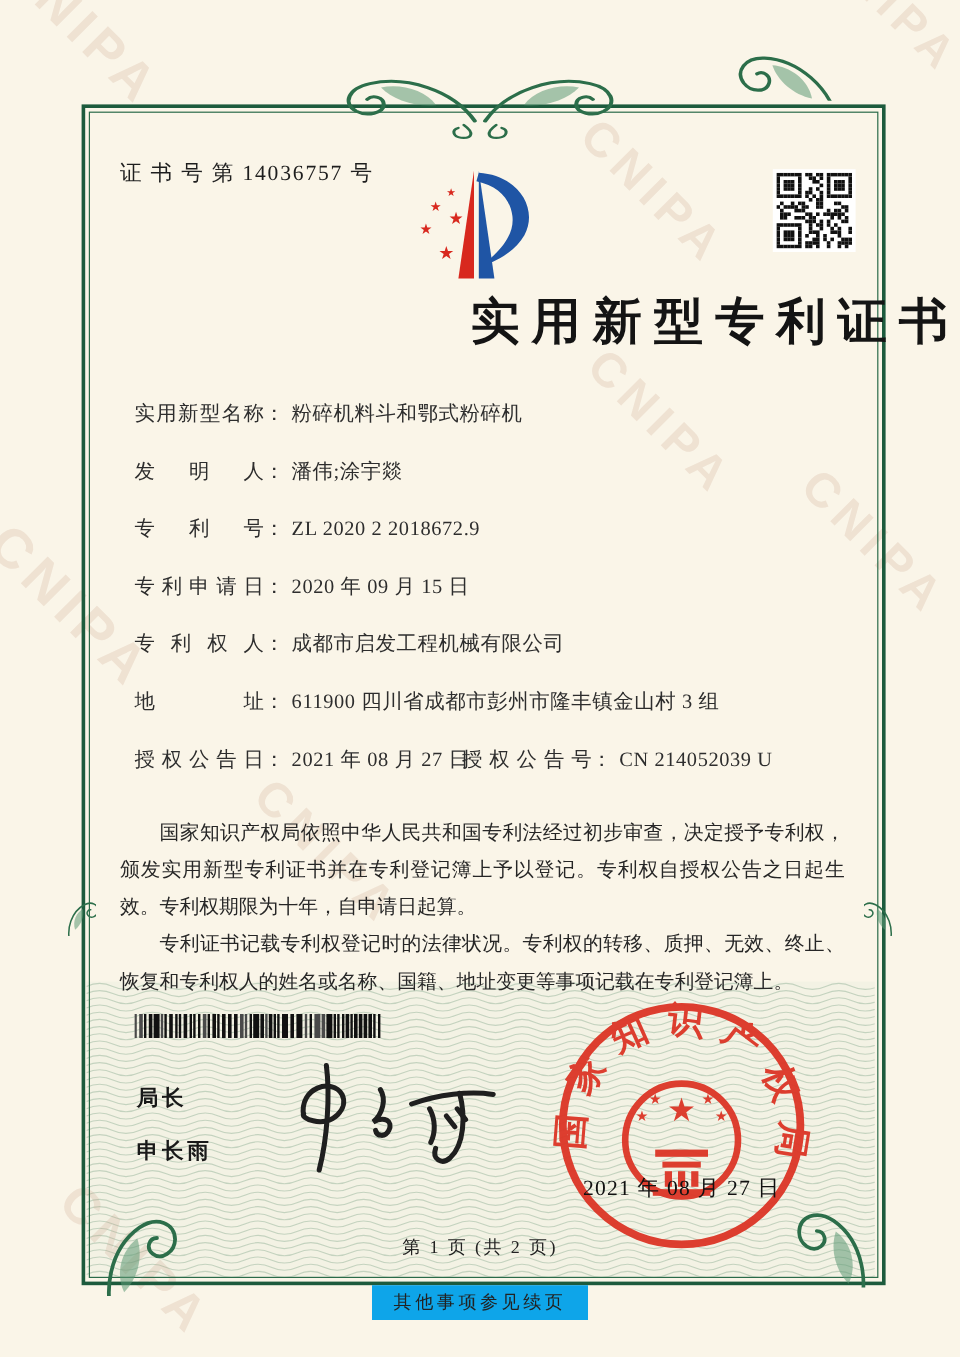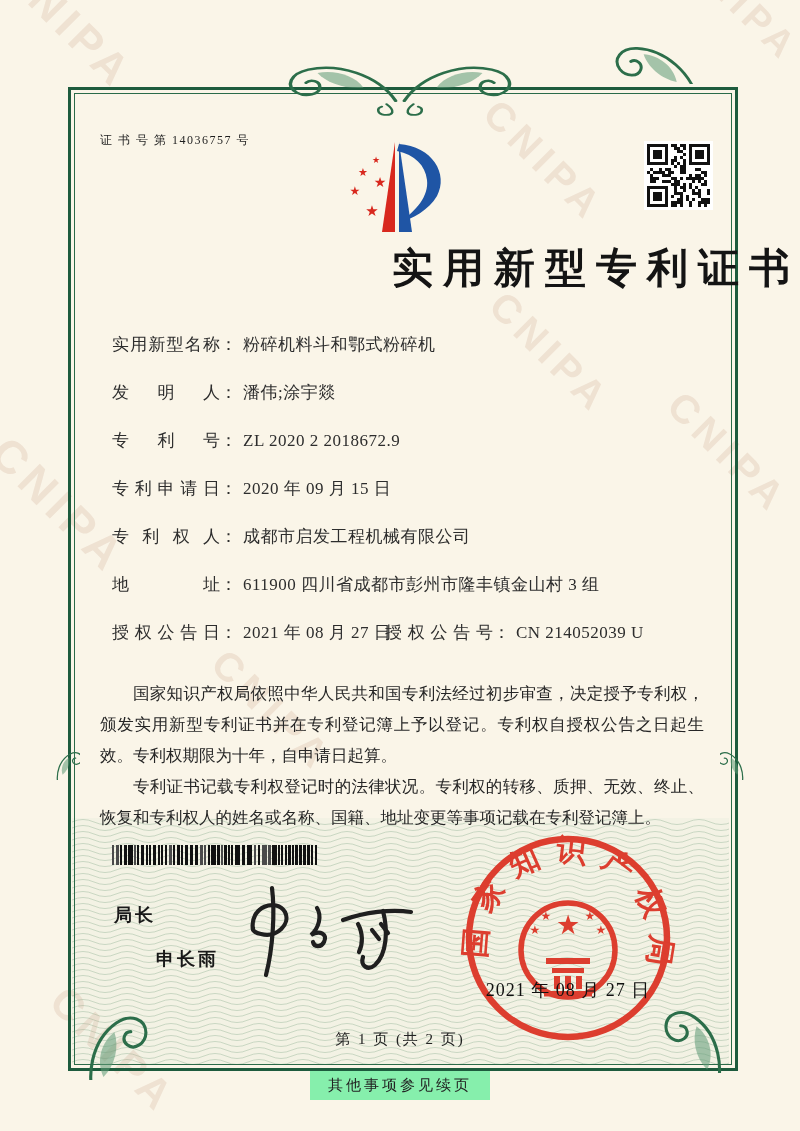--- a/index.html
+++ b/index.html
@@ -13,48 +13,48 @@
     color:rgba(193,152,126,0.20);letter-spacing:6px;transform:rotate(45deg);
     white-space:nowrap;pointer-events:none;
   }
   
   .waveband{position:absolute;left:72px;top:818px;width:657px;height:246px;background:#f3f2e4;z-index:0;}
   
   .frame{position:absolute;left:68px;top:87px;width:664px;height:978px;border:3px solid #1d5b3d;z-index:2;pointer-events:none;}
   .frame-inner{position:absolute;left:3px;top:3px;right:3px;bottom:3px;border:1px solid #2a6b49;}
   .orn{position:absolute;z-index:2;pointer-events:none;}
   
-  .certno{position:absolute;left:100px;top:132px;z-index:3;font-size:12px;letter-spacing:1.5px;color:#1e1e1e;}
+  .certno{position:absolute;left:100px;top:132px;z-index:3;font-size:18px;letter-spacing:1.5px;color:#1e1e1e;}
   .logo{position:absolute;left:336px;top:134px;z-index:3;}
   .qr{position:absolute;left:644px;top:141px;z-index:3;background:#ffffff;padding:3px;line-height:0;}
   .title{
     position:absolute;left:0;top:241px;width:100%;z-index:3;text-align:right;
     font-size:41px;font-weight:700;letter-spacing:10px;text-indent:10px;color:#141414;
   }
   
   .frow{position:absolute;left:100px;width:620px;z-index:3;font-size:17px;color:#2d2d2d;white-space:nowrap;margin-left:12px;}
   .flabel{display:inline-block;width:108px;text-align:justify;text-align-last:justify;-moz-text-align-last:justify;}
   .fval{margin-left:6px;letter-spacing:0.5px;}
   .grant-group{position:absolute;left:273px;top:0;}
   
   .notice{position:absolute;left:100px;top:678px;width:604px;z-index:3;font-size:16.5px;line-height:31px;color:#262626;text-align:justify;}
   .notice p{margin:0;text-indent:2em;}
   
   .barcode{position:absolute;left:112px;top:845px;z-index:3;line-height:0;}
   .sig-title{position:absolute;left:114px;top:903px;z-index:3;font:600 18px "Liberation Sans",sans-serif;letter-spacing:3px;color:#191919;text-align:right;}
-  .sig-name{position:absolute;left:114px;top:947px;z-index:3;font:600 18px "Liberation Sans",sans-serif;letter-spacing:3px;color:#191919;margin-left:42px;}
+  .sig-name{position:absolute;left:114px;top:947px;z-index:3;font:600 18px "Liberation Sans",sans-serif;letter-spacing:3px;color:#191919;}
   .sig-hand{position:absolute;left:225px;top:878px;z-index:3;}
   
   .seal{position:absolute;left:458px;top:828px;z-index:3;opacity:0.95;}
   .seal-date{position:absolute;left:450px;top:978px;width:236px;z-index:4;text-align:center;font-size:18px;letter-spacing:1px;color:#111;}
   
   .pageinfo{position:absolute;left:0;top:1030px;width:100%;z-index:3;text-align:center;font-size:15px;letter-spacing:2px;color:#222;}
   .cont{
     position:absolute;left:50%;top:1071px;transform:translateX(-50%);z-index:3;
-    background:#86efac;padding:5px 18px;font-size:15px;letter-spacing:3px;color:#222;white-space:nowrap;
+    background:#0ea5e9;padding:5px 18px;font-size:15px;letter-spacing:3px;color:#222;white-space:nowrap;
   }
 </style>
 </head>
 <body>
 
 <div class="page">
 
   <div class="waveband">
     <svg id="waves" width="657" height="246">
         <path d="M0 4 q11 -5 22 0 q11 5 22 0 q11 -5 22 0 q11 5 22 0 q11 -5 22 0 q11 5 22 0 q11 -5 22 0 q11 5 22 0 q11 -5 22 0 q11 5 22 0 q11 -5 22 0 q11 5 22 0 q11 -5 22 0 q11 5 22 0 q11 -5 22 0 q11 5 22 0 q11 -5 22 0 q11 5 22 0 q11 -5 22 0 q11 5 22 0 q11 -5 22 0 q11 5 22 0 q11 -5 22 0 q11 5 22 0 q11 -5 22 0 q11 5 22 0 q11 -5 22 0 q11 5 22 0 q11 -5 22 0 q11 5 22 0" fill="none" stroke="rgba(90,140,105,0.30)" stroke-width="0.9"></path>

